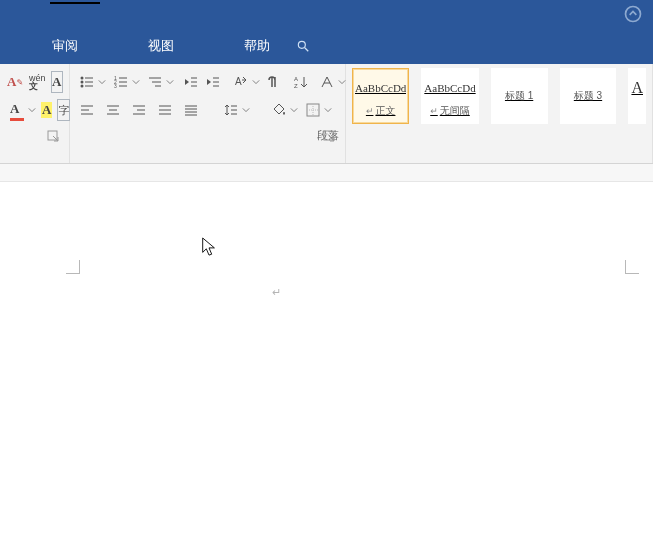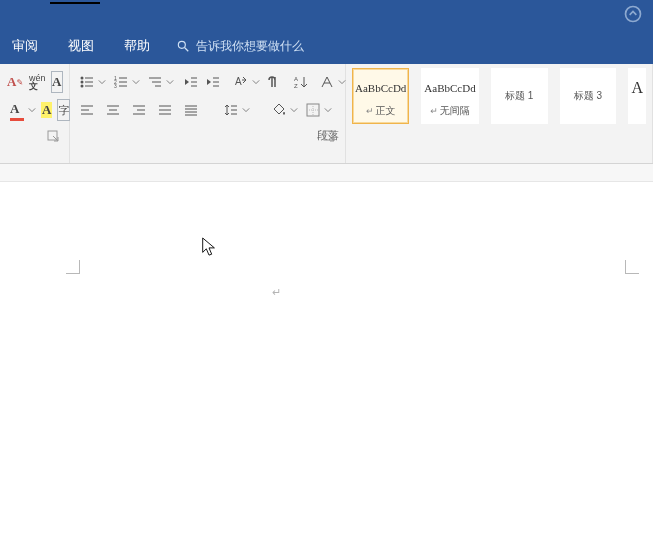--- a/index.html
+++ b/index.html
@@ -3,40 +3,40 @@
 <meta charset="utf-8">
 <style>
 * { margin: 0; padding: 0; box-sizing: border-box; font-family: "Microsoft YaHei", "Segoe UI", sans-serif; }
 body { width: 653px; height: 551px; overflow: hidden; background: #fff; position: relative; }
 
 .titlebar { height: 28px; background: #2b579a; color: #fff; display: flex; align-items: center; justify-content: center; font-size: 12px; position: relative; }
 .titlebar .spot { position:absolute; left:50px; top:2px; width:50px; height:2px; background:#000; }
 .titlebar .winicons { position:absolute; right:10px; top:4px; opacity:.6; }
 
 .menubar { height: 36px; background: #2b579a; color: #fff; display: flex; align-items: center; padding-left: 8px; gap: 22px; font-size: 13px; }
-.menubar .tab { padding: 6px 4px; cursor: pointer; }
+.menubar .tab { padding: 6px 4px; cursor: pointer; margin-left: 40px; }
 .menubar .tell { display:flex; align-items:center; gap:6px; color:#cfe0f4; font-size:12px;}
 .menubar .tell svg { width:14px; height:14px; }
 
 .ribbon { background:#f3f3f3; border-bottom:1px solid #d4d4d4; height:100px; display:flex; }
 .group { border-right:1px solid #e1e1e1; position:relative; padding:4px 6px 0 6px; display:flex; flex-direction:column; }
 .group-label-row { height:22px; display:flex; align-items:center; justify-content:flex-end; font-size:11px; color:#666; position:relative; }
 .group-label-row .launcher { position:absolute; right:2px; bottom:2px; width:14px; height:14px; color:#888; }
 .rowicons { display:flex; align-items:center; gap:4px; height:28px; }
 .ribbtn { width:22px; height:22px; display:flex; align-items:center; justify-content:center; border:1px solid transparent; color:#444; }
 .ribbtn.boxed { border:1px solid #aeb6bf; }
 .ribbtn svg { width:16px; height:16px; }
 .drop { width:8px; display:flex; align-items:center; justify-content:center; color:#666; }
 .drop svg { width:8px; height:8px; }
 
 .font-group { width:70px; }
 .para-group { width:276px; }
 .styles-group { flex:1; min-width:0; }
 
-.styles-row { display:flex; height:56px; gap:12px; overflow:hidden; }
+.styles-row { display:flex; height:56px; gap:12px; overflow:hidden;text-decoration:underline; }
 .style-tile { width:68px; border:1px solid transparent; background:#fff; display:flex; flex-direction:column; align-items:center; justify-content:center; padding:2px; }
 .style-tile.active { border:1px solid #f0b44b; background:#fff9e8; box-shadow: inset 0 0 0 1px #f8d99b; }
 .style-preview { font-family: "Times New Roman", serif; color:#333; height:30px; display:flex; align-items:center; overflow:hidden; white-space:nowrap; }
 .style-name { font-size:10px; color:#555; height:16px; display:flex; align-items:center; gap:2px; }
 .style-name .mk { font-size:9px; color:#888; }
 
 .ruler-strip { height:18px; background:#f7f7f7; border-bottom:1px solid #e6e6e6; }
 
 .doc-area { background:#fff; height:369px; position:relative; }
 .page-corner-left { position:absolute; left:66px; top:78px; width:14px; height:14px; border-right:1px solid #b8b8b8; border-bottom:1px solid #b8b8b8; }
@@ -68,21 +68,20 @@
 
 <div class="menubar">
   <div class="tab">审阅</div>
   <div class="tab">视图</div>
   <div class="tab">帮助</div>
   <div class="tell">
     <svg viewBox="0 0 24 24">
         <circle cx="10" cy="10" r="6" fill="none" stroke="#cfe0f4" stroke-width="2"></circle>
         <line x1="15" y1="15" x2="21" y2="21" stroke="#cfe0f4" stroke-width="2"></line>
       </svg>
-    <span>告诉我你想要做什么</span>
   </div>
 </div>
 
 <div class="ribbon">
 
   <div class="group font-group">
     <div class="rowicons">
       <div class="ribbtn">
           <span class="fontA" style="color:#c0504d">A</span>
           <span style="font-size:8px;color:#c0504d">✎</span>

